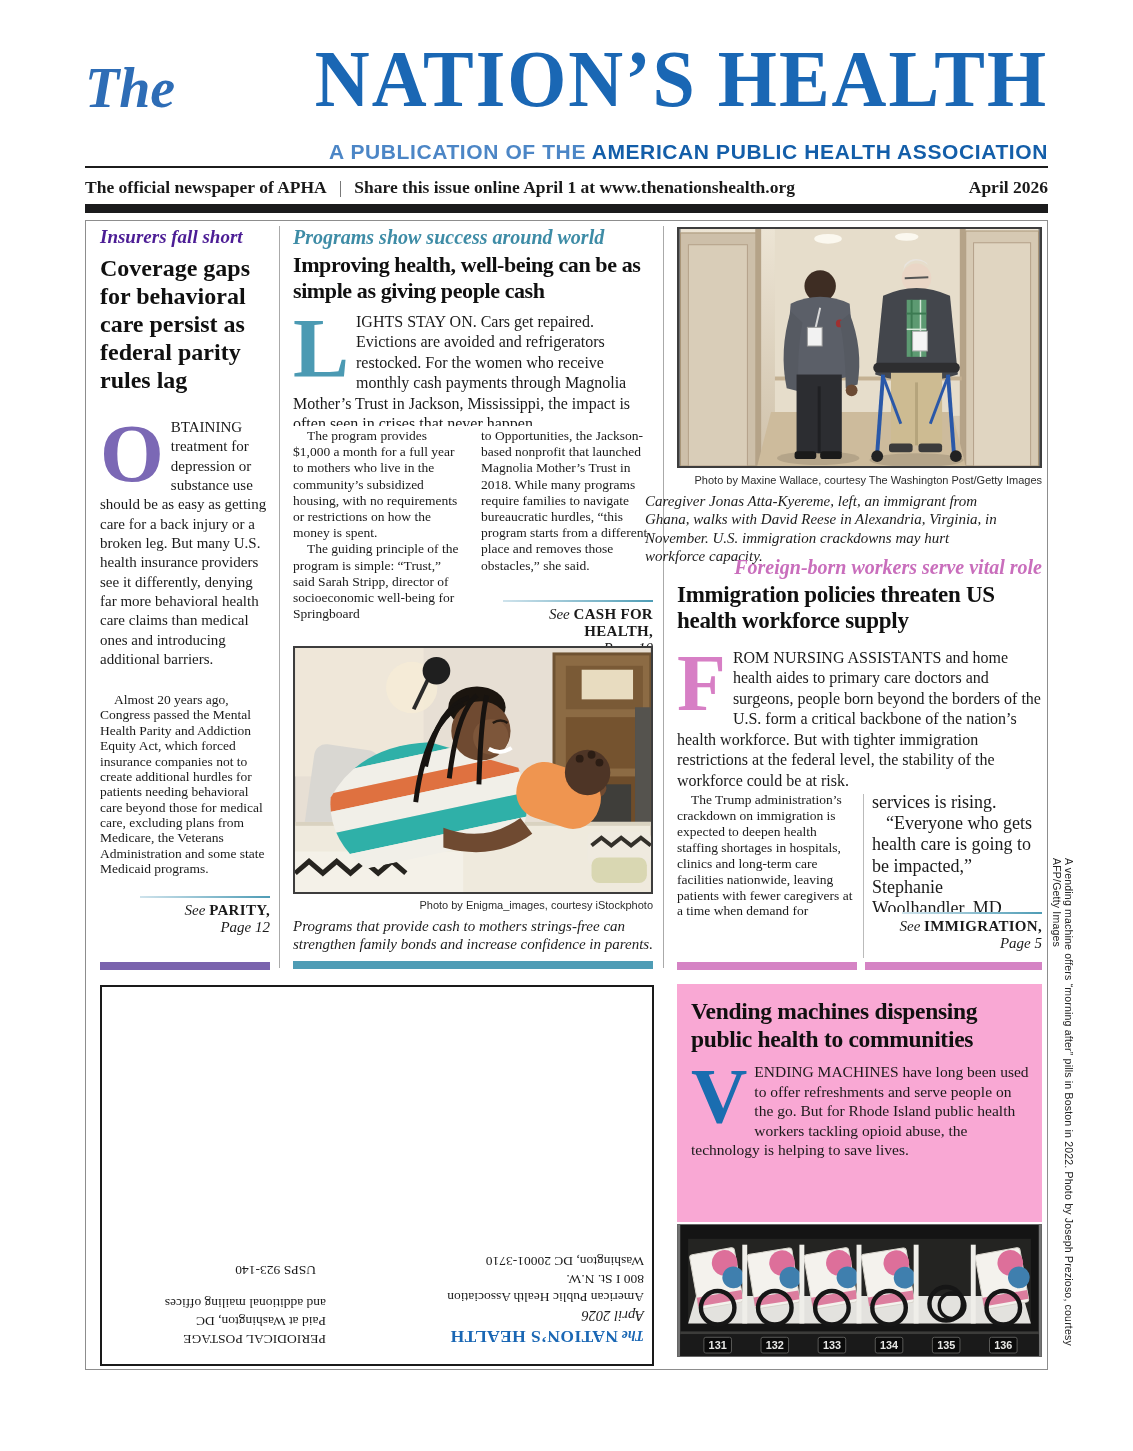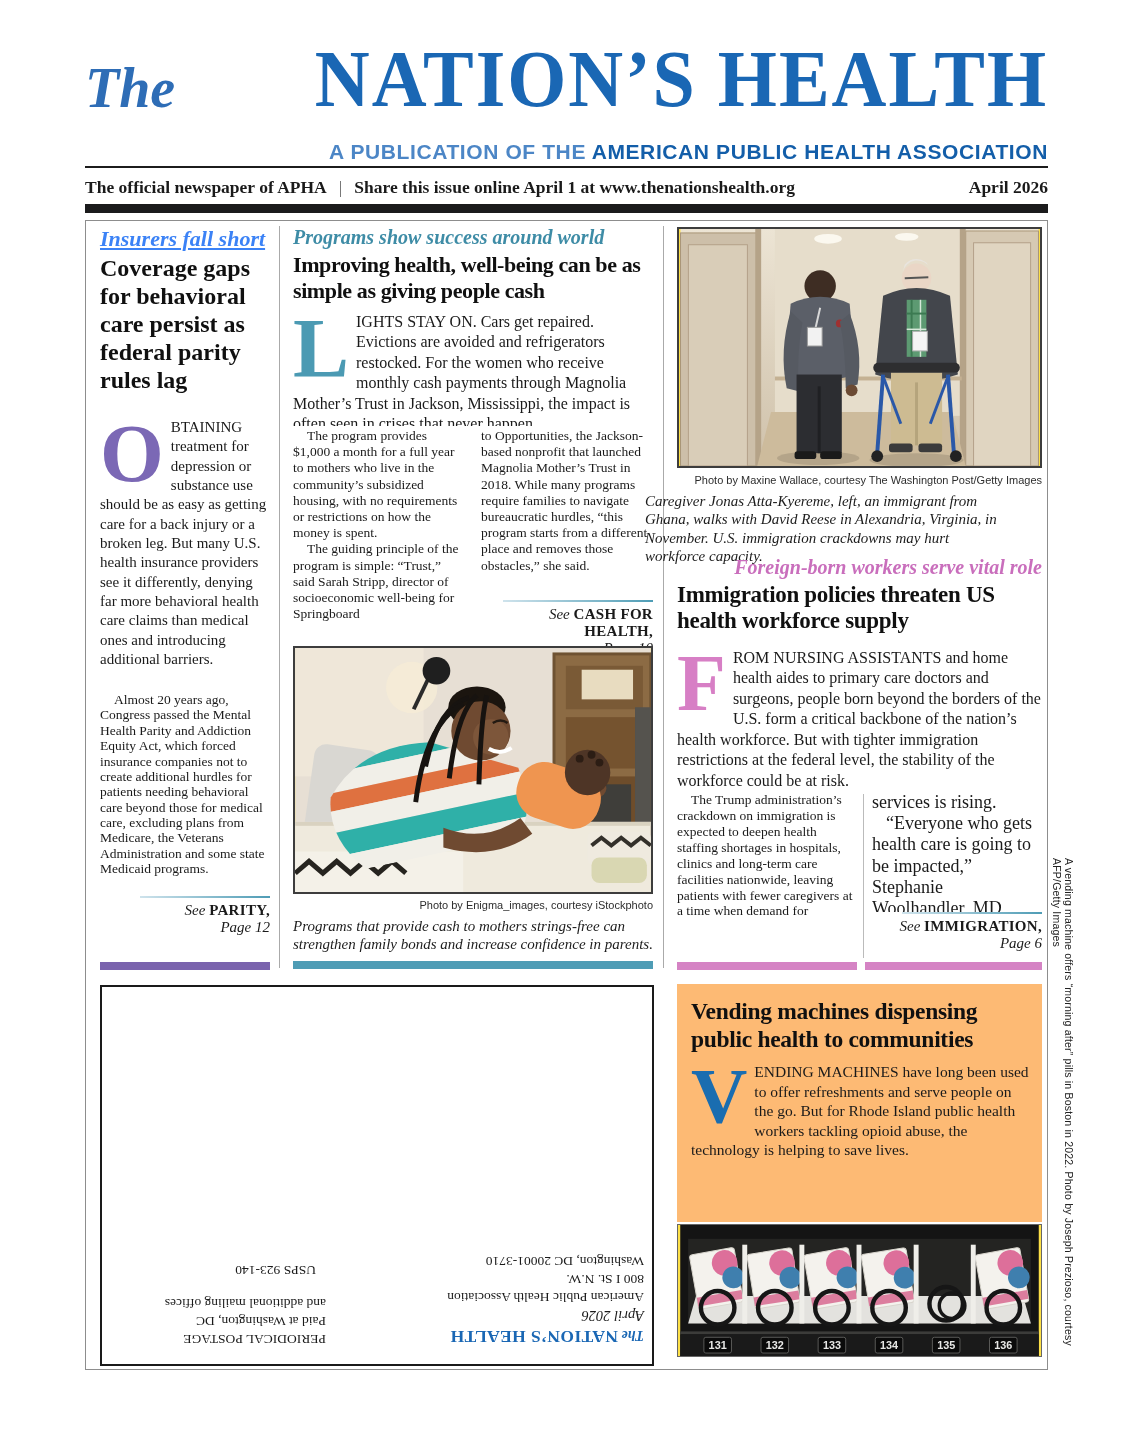--- a/index.html
+++ b/index.html
@@ -16,21 +16,21 @@
   .tagline .org{color:#135ea9;}
   .rule-top{left:85px;top:166px;width:963px;height:2px;background:#1c1c1c;}
   .inforow{left:85px;top:173px;width:963px;height:28px;display:flex;align-items:center;font-weight:bold;font-size:17.5px;}
   .inforow .sep{margin:0 12px;color:#666;font-weight:normal;}
   .inforow .right{margin-left:auto;}
   .blackbar{left:85px;top:204px;width:963px;height:9px;background:#1b1b1c;}
   .frame{left:85px;top:220px;width:963px;height:1150px;border:1px solid #8d8d8d;box-sizing:border-box;}
 
   
   .kicker{font-style:italic;font-weight:bold;}
-  .kicker.purple{color:#3b82f6;font-size:22px;text-decoration:underline;}
+  .kicker.purple{color:#4c1d95;font-size:19px;}
   .kicker.teal{color:#3e8ca6;font-size:20px;}
   .kicker.pink{color:#c96ebc;font-size:20px;}
   .hl{font-weight:bold;color:#101010;}
   .dc{float:left;font-weight:bold;line-height:.75;margin:5px 7px 0 0;}
   .dc.purple{color:#7b68b5;font-size:82px;}
   .dc.teal{color:#4b9ab3;font-size:84px;}
   .dc.pink{color:#d77fc5;font-size:80px;}
   .dc.blue{color:#1a6db0;font-size:78px;}
   .indent{text-indent:14px;}
   .clip{overflow:hidden;}
@@ -38,25 +38,25 @@
   .jump .it{font-style:italic;margin-top:38px;}
   .jump b{letter-spacing:.3px;}
   .jump-rule{height:2px;margin:0 0 4px auto;background:linear-gradient(to right,#cfe3ec,#4e9cb5);}
   .bar{height:8px;}
   .bar.purple{background:#7a63ad;}
   .bar.teal{background:#4e9cb5;}
   .bar.pink{background:#d583c4;}
   .vdiv{width:1px;background:#aaa;}
   .credit{font-family:"Liberation Sans",sans-serif;font-size:11px;color:#2d2d2d;text-align:right;}
   .caption{font-style:italic;font-size:15px;line-height:1.22;color:#1c1c1c;}
-  .photo{box-sizing:border-box;border:2px solid #3d3d3d;background:#fde047;}
+  .photo{box-sizing:border-box;border:2px solid #3d3d3d;background:#737373;}
   .photo svg{display:block;}
 
   
-  .vendbox{left:677px;top:984px;width:365px;height:238px;background:#fdba74;box-sizing:border-box;}
+  .vendbox{left:677px;top:984px;width:365px;height:238px;background:#f9a8d4;box-sizing:border-box;}
   .vend-jump-rule{height:2px;width:150px;margin:0 0 4px auto;background:#1a6db0;}
 
   
   .mailbox{left:100px;top:985px;width:554px;height:381px;border:2px solid #1a1a1a;box-sizing:border-box;background:#fff;}
   .mail-inner{position:absolute;left:0;top:0;right:0;bottom:0;transform:rotate(180deg);display:flex;justify-content:space-between;align-items:flex-start;padding:16px 8px 0 8px;box-sizing:border-box;}
   .mail-name-the{font-style:italic;font-weight:bold;color:#1a67b4;font-size:14px;}
   .mail-name-title{font-weight:bold;color:#1a67b4;font-size:17.5px;letter-spacing:.4px;}
   .mail-left{font-size:13.5px;line-height:1.32;}
   .mail-left .issue{font-style:italic;font-size:14.5px;}
   .mail-right{font-size:13.5px;line-height:1.32;width:170px;margin-right:46px;}
@@ -270,21 +270,21 @@
     <p class="indent">The Trump administration’s crackdown on immigration is expected to deepen health staffing shortages in hospitals, clinics and long-term care facilities nationwide, leaving patients with fewer caregivers at a time when demand for</p>
   </div>
   <div class="abs vdiv" style="left:863px;top:794px;height:164px;background:#bbb;"></div>
   <div class="abs clip" style="left:872px;top:792px;width:170px;height:120px;font-size:18px;line-height:1.18;">
     <p>services is rising.</p>
     <p class="indent">“Everyone who gets health care is going to be impacted,” Stephanie Woolhandler, MD, MPH, FACP, a researcher and professor of public health</p>
   </div>
   <div class="abs jump" style="left:872px;top:912px;width:170px;">
     <div class="jump-rule" style="width:140px;"></div>
     <span class="it">See</span> <b>IMMIGRATION,</b><br>
-    <span class="it">Page 6</span>
+    <span class="it">Page 5</span>
   </div>
   <div class="abs bar pink" style="left:677px;top:962px;width:180px;"></div>
   <div class="abs bar pink" style="left:865px;top:962px;width:177px;"></div>
 
   <div class="abs vendbox">
     <div class="abs hl" style="left:14px;top:14px;width:340px;font-size:23.5px;line-height:1.18;letter-spacing:-0.3px;">Vending machines dispensing public health to communities</div>
     <div class="abs clip" style="left:14px;top:78px;width:338px;height:112px;font-size:15.5px;line-height:1.26;">
       <p><span class="dc blue">V</span><span>ENDING MACHINES have long been used to offer refreshments and serve people on the go. But for Rhode Island public health workers tackling opioid abuse, the technology is helping to save lives.</span></p>
     </div>
   </div>

